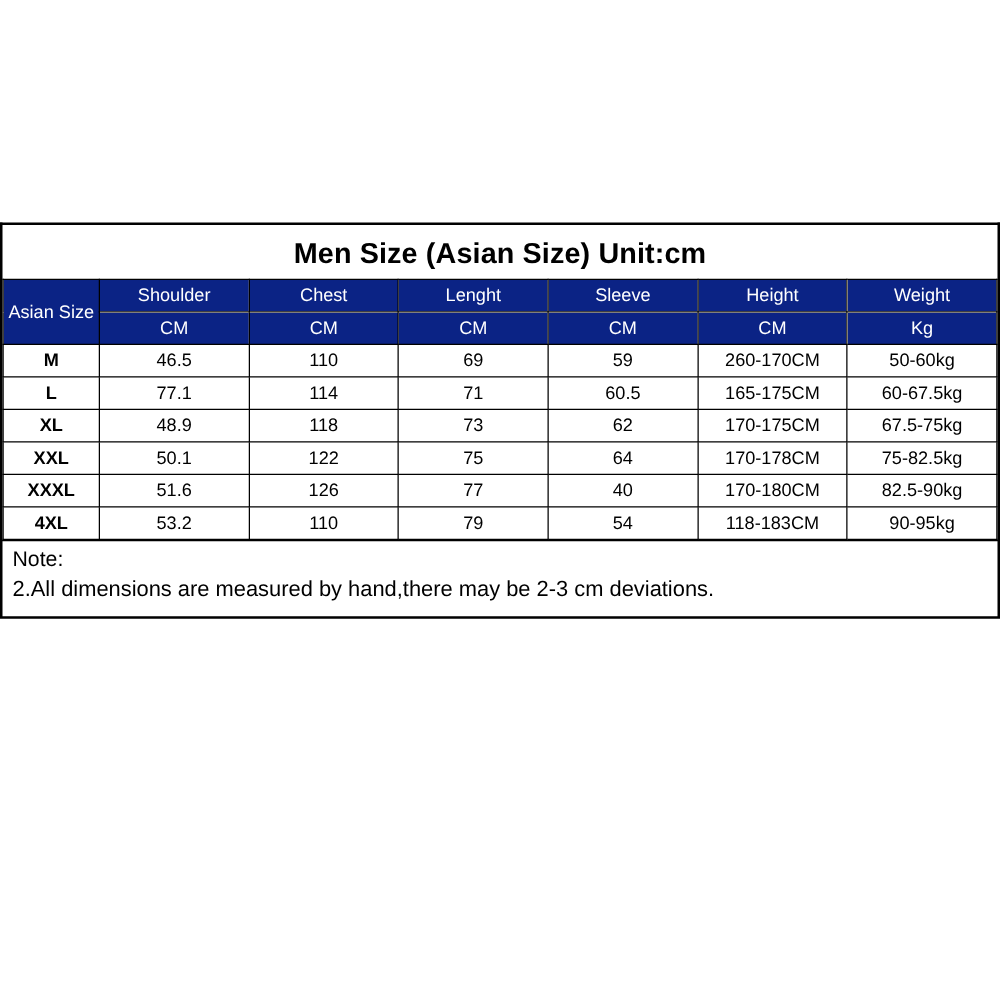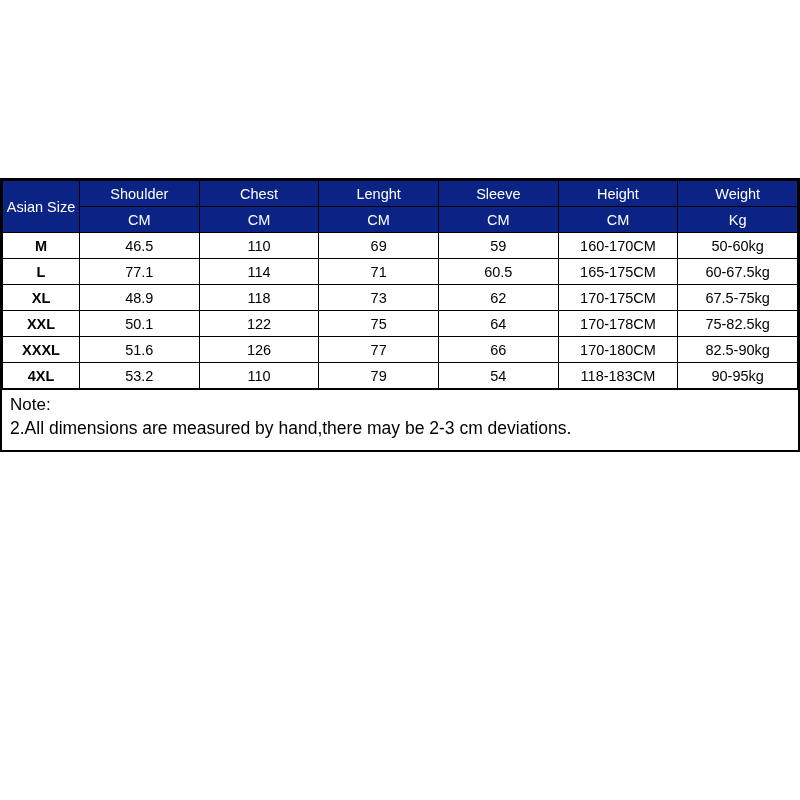--- a/index.html
+++ b/index.html
@@ -101,20 +101,21 @@
   }
   .col-asian { width: 76px; }
   .col-data { width: auto; }
 </style>
 </head>
 <body>
 
 <div id="sheet">
 
   <div class="chart-frame">
+    <div class="chart-title">Men Size (Asian Size) Unit:cm</div>
 
     <table class="size-table">
       <thead>
         <tr>
           <td class="corner-cell col-asian" rowspan="2">Asian Size</td>
           <td class="col-data">Shoulder</td>
           <td class="col-data">Chest</td>
           <td class="col-data">Lenght</td>
           <td class="col-data">Sleeve</td>
           <td class="col-data">Height</td>
@@ -129,21 +130,21 @@
           <td>Kg</td>
         </tr>
       </thead>
       <tbody>
         <tr>
           <td class="size-label">M</td>
           <td>46.5</td>
           <td>110</td>
           <td>69</td>
           <td>59</td>
-          <td>160-170CM</td>
+          <td>260-170CM</td>
           <td>50-60kg</td>
         </tr>
         <tr>
           <td class="size-label">L</td>
           <td>77.1</td>
           <td>114</td>
           <td>71</td>
           <td>60.5</td>
           <td>165-175CM</td>
           <td>60-67.5kg</td>
@@ -164,21 +165,21 @@
           <td>75</td>
           <td>64</td>
           <td>170-178CM</td>
           <td>75-82.5kg</td>
         </tr>
         <tr>
           <td class="size-label">XXXL</td>
           <td>51.6</td>
           <td>126</td>
           <td>77</td>
-          <td>66</td>
+          <td>40</td>
           <td>170-180CM</td>
           <td>82.5-90kg</td>
         </tr>
         <tr>
           <td class="size-label">4XL</td>
           <td>53.2</td>
           <td>110</td>
           <td>79</td>
           <td>54</td>
           <td>118-183CM</td>

